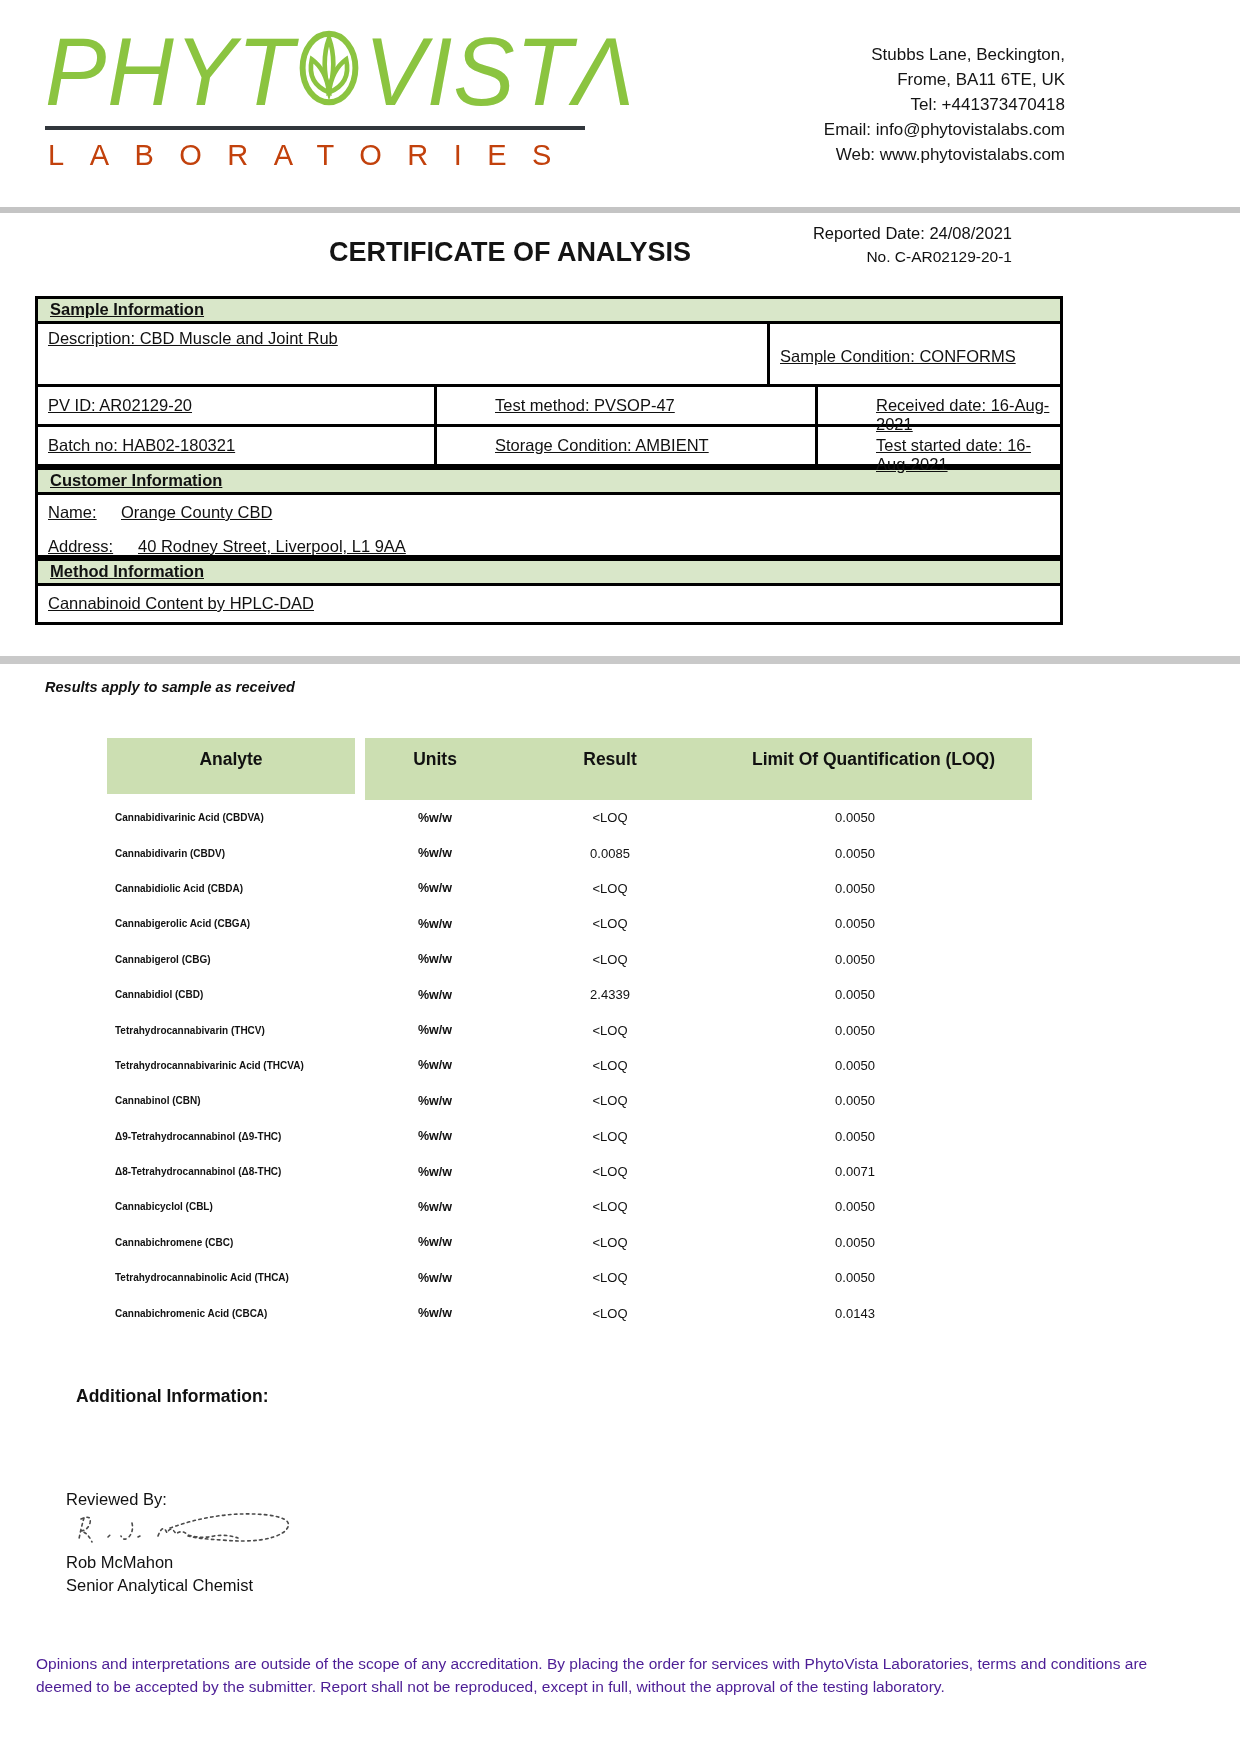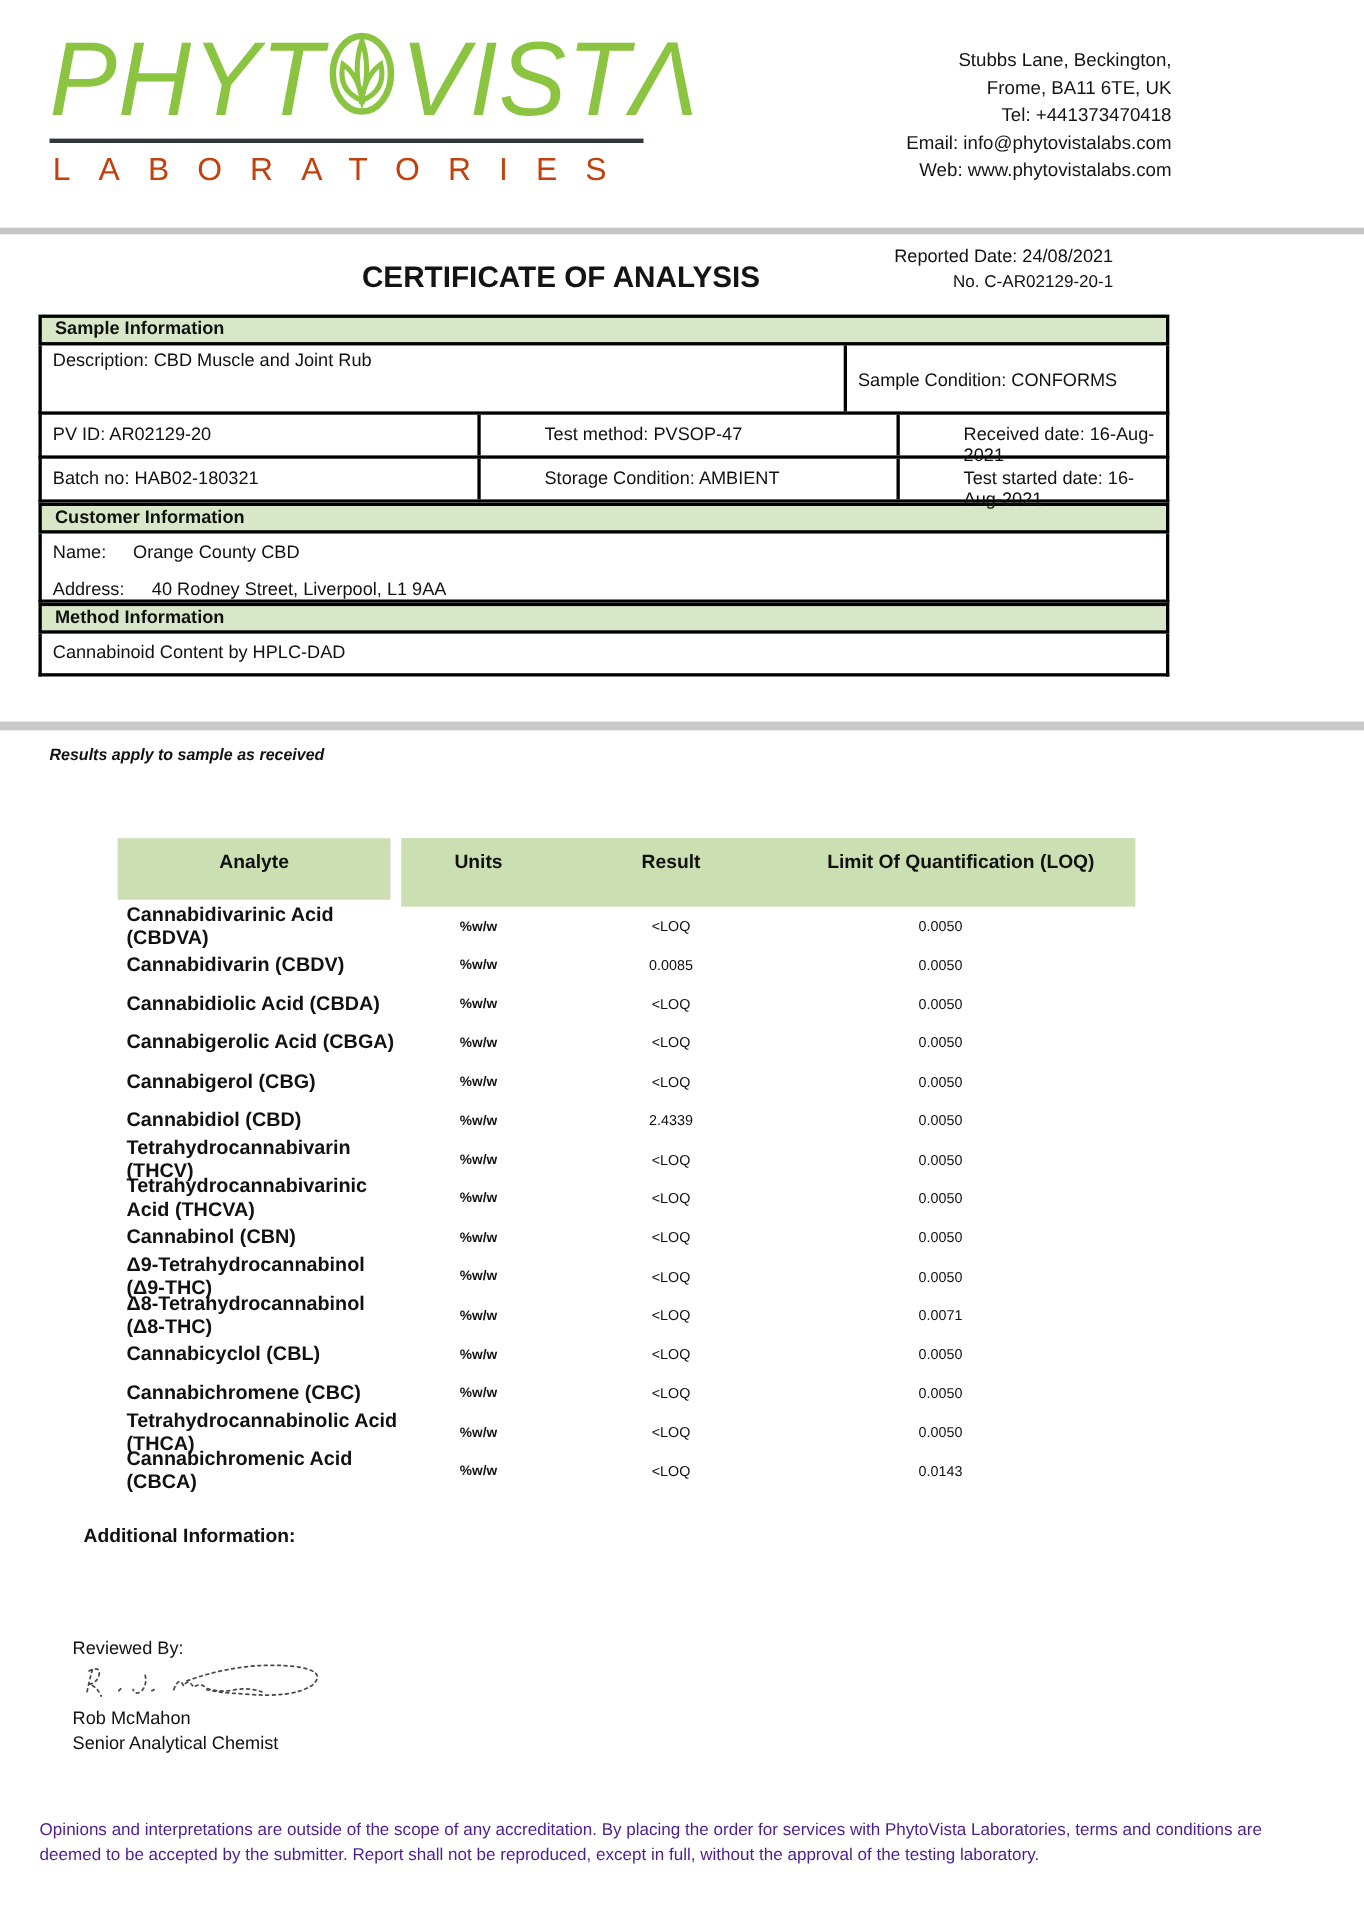--- a/index.html
+++ b/index.html
@@ -24,53 +24,53 @@
             letter-spacing:25.5px;text-indent:3px;font-weight:400;}
   .contact{position:absolute;top:42px;right:175px;text-align:right;
            font-size:17px;line-height:25px;color:#141414;}
   .rule-top{position:absolute;top:207px;left:0;width:1240px;height:6px;background:var(--rule-gray);}
   .report-block{position:absolute;top:221px;right:228px;text-align:right;}
   .report-date{font-size:16.5px;line-height:24px;}
   .report-no{font-size:15.5px;line-height:24px;}
   .coa-title{position:absolute;top:237px;left:0;width:1020px;text-align:center;
              font-size:27px;font-weight:bold;color:#141414;}
   
-  .infobox{position:absolute;left:35px;top:286px;width:1028px;font-size:16.5px;}
+  .infobox{position:absolute;left:35px;top:296px;width:1028px;font-size:16.5px;text-decoration:underline;}
   .bar{background:var(--bar-green);border:3px solid #000;font-weight:bold;
        padding:1px 0 2px 12px;font-size:16.5px;}
   .desc-row{display:flex;border:3px solid #000;border-top:none;height:63px;}
   .desc-cell{flex:0 0 732px;padding:5px 10px;border-right:3px solid #000;}
   .cond-cell{flex:1;padding:23px 10px 4px;}
   .grid-row{display:flex;border:3px solid #000;border-top:none;height:40px;gap:48px;}
   .g1{flex:0 0 399px;padding:9px 10px;border-right:3px solid #000;}
   .g2{flex:0 0 333px;padding:9px 10px;border-right:3px solid #000;}
   .g3{flex:1;padding:9px 10px;}
   .cust-box{border:3px solid #000;border-top:none;height:63px;padding:6px 10px;}
   .cust-line{display:flex;margin-top:2px;}
   .cust-line.second{margin-top:15px;}
   .cust-label{min-width:73px;}
   .addr-label{min-width:90px;}
   .method-box{border:3px solid #000;border-top:none;height:39px;padding:8px 10px;}
   
   .rule-mid{position:absolute;top:656px;left:0;width:1240px;height:8px;background:#C9C9C9;}
   .results-note{position:absolute;left:45px;top:678px;font-size:15px;font-weight:bold;
                 font-style:italic;transform:scaleX(0.97);transform-origin:left;}
   
-  .rtable{position:absolute;left:107px;top:762px;width:925px;}
+  .rtable{position:absolute;left:107px;top:738px;width:925px;}
   .thead{display:flex;align-items:flex-start;}
   .th{background:var(--table-header-green);font-weight:bold;font-size:17.5px;
       padding-top:11px;text-align:center;}
   .th-analyte{width:248px;height:56px;margin-right:10px;}
   .th-rest{flex:1;height:62px;display:flex;background:var(--table-header-green);}
   .th-units{width:140px;}
   .th-result{width:210px;}
   .th-loq{flex:1;}
   .tbody{margin-top:0px;}
   .tr{display:flex;align-items:center;height:35.4px;}
-  .td-analyte{width:258px;padding-left:8px;font-weight:bold;font-size:18px;}
+  .td-analyte{width:258px;padding-left:8px;font-weight:bold;font-size:10px;}
   .td-units{width:140px;text-align:center;font-weight:bold;font-size:12.5px;}
   .td-result{width:210px;text-align:center;font-size:13px;}
   .td-loq{width:280px;text-align:center;font-size:13px;}
   
   .addl{position:absolute;left:76px;top:1386px;font-size:17.5px;font-weight:bold;}
   .reviewed{position:absolute;left:66px;top:1490px;font-size:16.5px;}
   .signature{position:absolute;left:70px;top:1506px;}
   .reviewer-name{position:absolute;left:66px;top:1553px;font-size:16.5px;}
   .reviewer-title{position:absolute;left:66px;top:1576px;font-size:16.5px;}
   .footer{position:absolute;left:36px;top:1652px;width:1135px;

